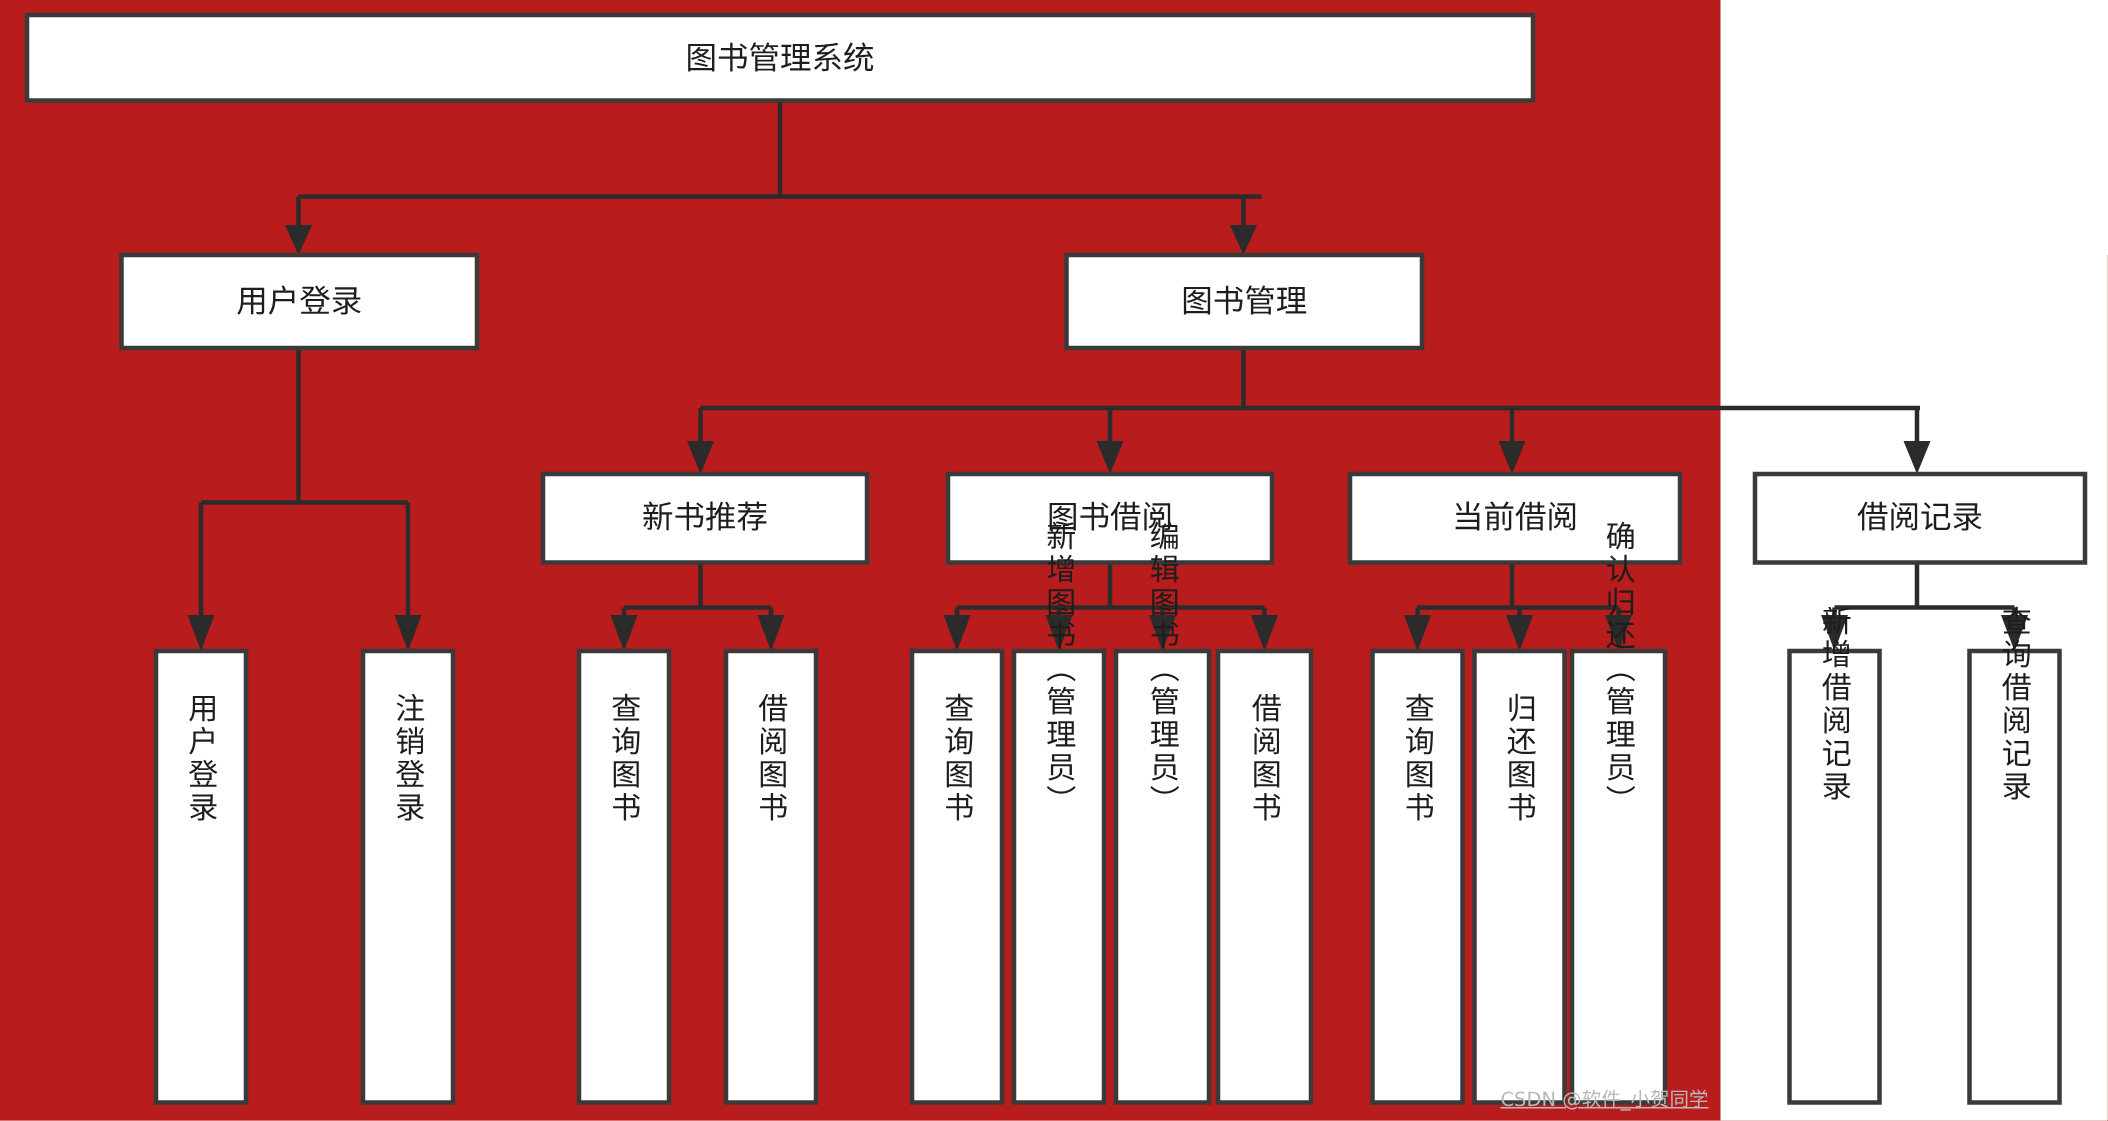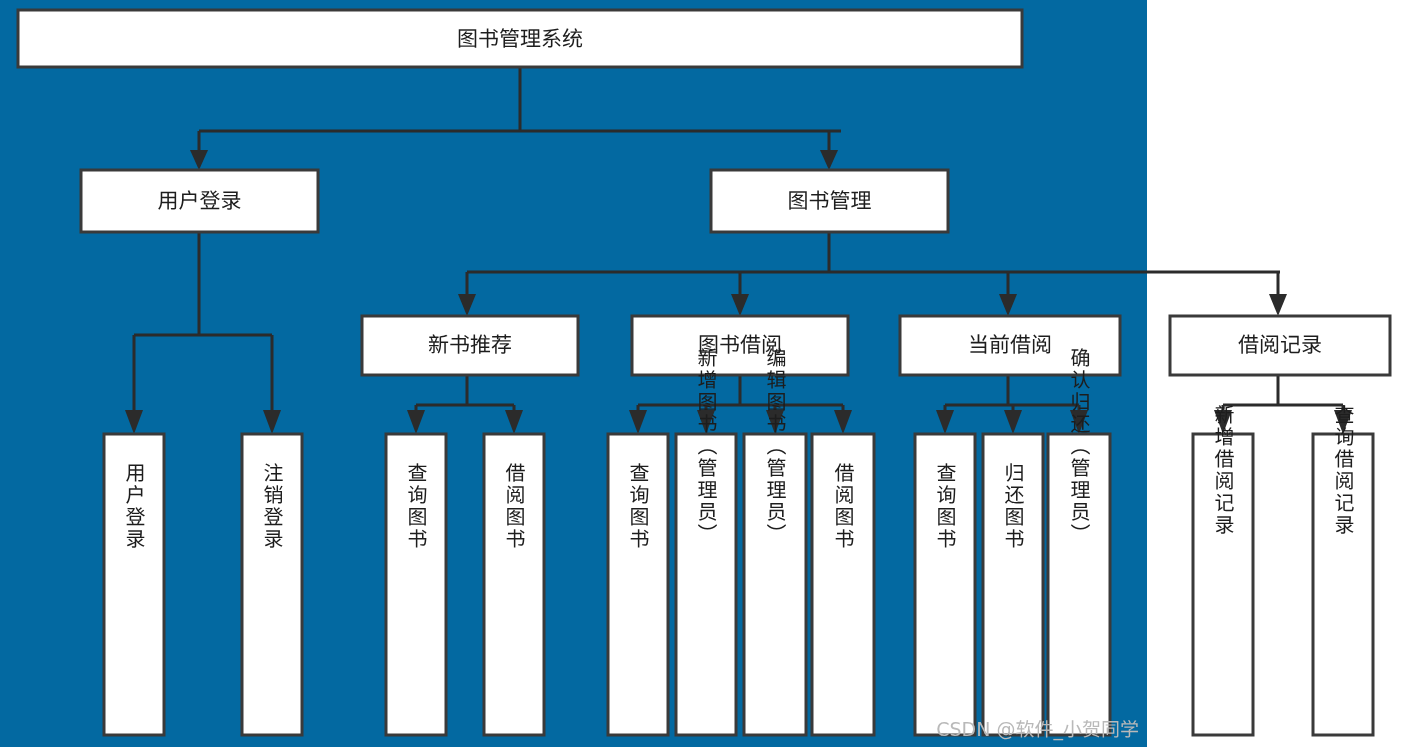--- a/index.html
+++ b/index.html
@@ -11,21 +11,21 @@
   body {
     width: 1405px;
     height: 747px;
     font-family: "DejaVu Sans", "Liberation Sans", sans-serif;
     overflow: hidden;
   }
   #diagram-root {
     position: relative;
     width: 1147px;
     height: 747px;
-    background: #0369a1;
+    background: #b91c1c;
   }
   svg.flow {
     display: block;
     width: 1405px;
     height: 747px;
   }
   .node-box {
     fill: #ffffff;
     stroke: #3a3a3a;
     stroke-width: 3;
@@ -59,25 +59,26 @@
     writing-mode: vertical-rl;
     text-orientation: upright;
     letter-spacing: 2px;
     text-anchor: middle;
   }
   .watermark {
     position: absolute;
     right: 8px;
     bottom: 6px;
     font-family: "DejaVu Sans", "Liberation Sans", sans-serif;
-    font-size: 19px;
+    font-size: 13px;
     color: #b9b9b9;
     white-space: nowrap;
     pointer-events: none;
     user-select: none;
+    text-decoration: underline;
   }
 </style>
 </head>
 <body>
 
 <div id="diagram-root">
 
   <svg class="flow" viewBox="0 0 1405 747" xmlns="http://www.w3.org/2000/svg">
 
     <defs>

